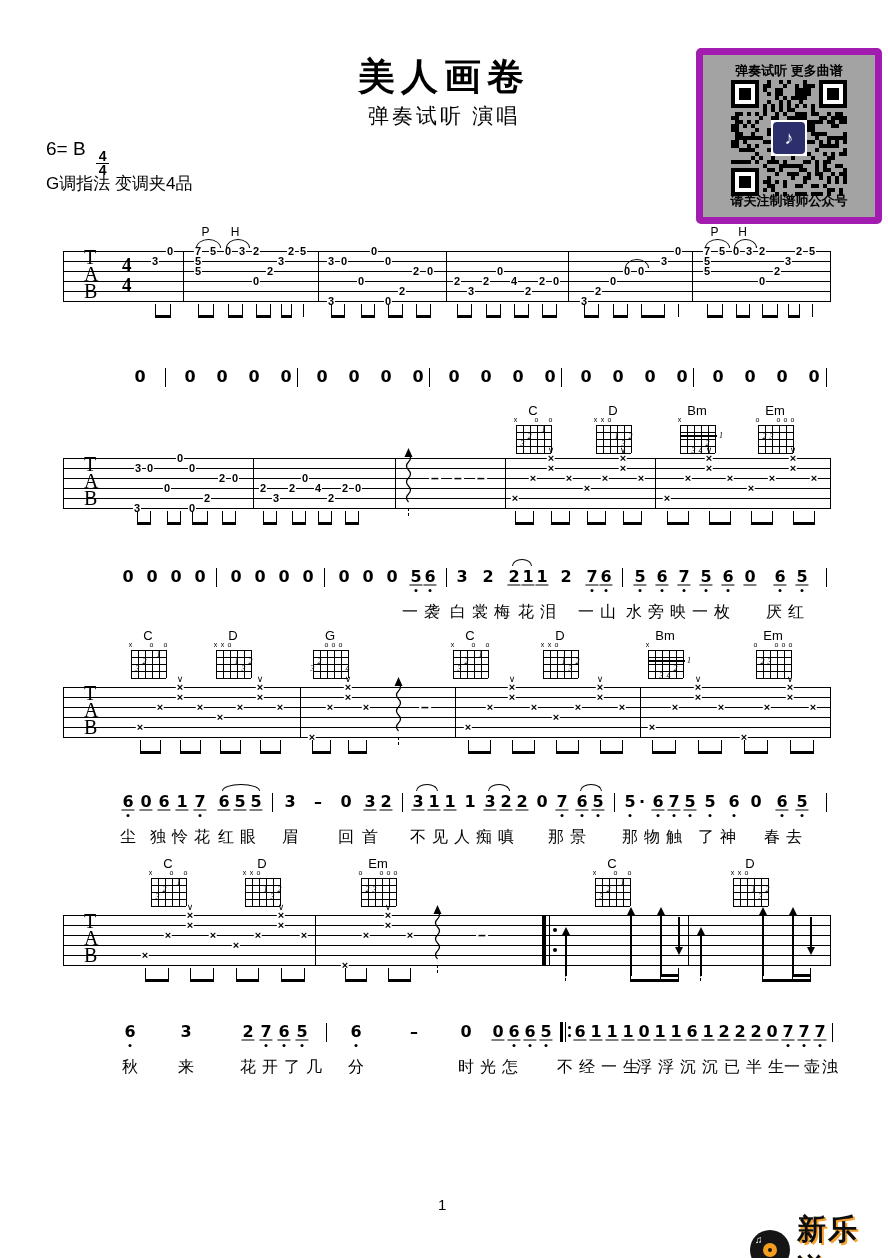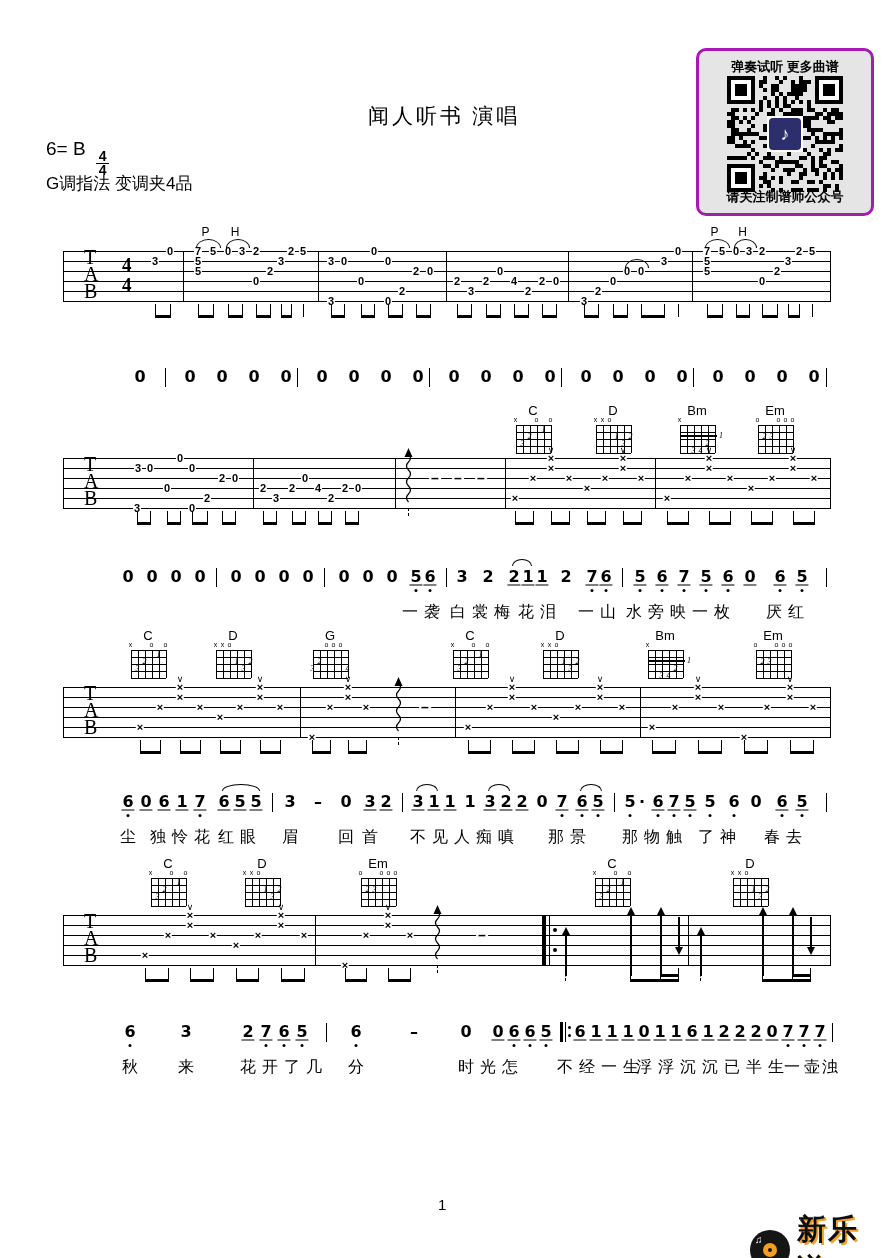--- a/index.html
+++ b/index.html
@@ -9,41 +9,42 @@
   .title{position:absolute;left:0;top:52px;width:888px;text-align:center;
          font:bold 37px "Liberation Serif",serif;letter-spacing:6px;}
   .subtitle{position:absolute;left:0;top:102px;width:888px;text-align:center;
          font:21px "Liberation Serif",serif;letter-spacing:3px;}
   .keyline{position:absolute;left:46px;top:138px;font:19px "Liberation Sans",sans-serif;}
   .frac{display:inline-flex;flex-direction:column;margin-left:10px;vertical-align:-6px;
         font:bold 14px "Liberation Sans",sans-serif;text-align:center;}
   .frac i{font-style:normal;line-height:13px;padding:0 3px;}
   .frac i:first-child{border-bottom:1.5px solid #000;}
   .fingering{position:absolute;left:46px;top:172px;font:17px "Liberation Sans",sans-serif;}
-  .qrpanel{position:absolute;left:696px;top:48px;width:172px;height:162px;background:#e5e5e5;
-           border:3px solid #a21caf;border-radius:10px;}
+  .qrpanel{position:absolute;left:696px;top:48px;width:172px;height:162px;background:#a3a3a3;
+           border:7px solid #a21caf;border-radius:5px;}
   .qrtop{position:absolute;left:0;top:7px;width:100%;text-align:center;
          font:bold 13px "Liberation Sans",sans-serif;}
   .qrbot{position:absolute;left:0;bottom:7px;width:100%;text-align:center;
          font:bold 13px "Liberation Sans",sans-serif;}
   #qr{position:absolute;left:28px;top:25px;width:116px;height:116px;}
   .pagenum{position:absolute;left:438px;top:1196px;font:15px "Liberation Sans",sans-serif;}
   .logo{position:absolute;left:750px;top:1210px;display:flex;align-items:center;gap:7px;}
   .disc{position:relative;width:40px;height:40px;border-radius:50%;background:#151515;flex:none;}
   .hole{position:absolute;left:13px;top:13px;width:14px;height:14px;border-radius:50%;background:#f59d1e;}
   .hole::after{content:"";position:absolute;left:5px;top:5px;width:4px;height:4px;border-radius:50%;background:#151515;}
   .n1{position:absolute;left:5px;top:4px;color:#fff;font-size:10px;}
   .logotext{font:bold 29px "DejaVu Sans",sans-serif;letter-spacing:2px;color:#0d0d0d;
             text-shadow:2px 2px 0 #f2a12c;}
 </style>
 </head>
 <body>
 
 <div id="page">
-  <div class="subtitle">闻人听书 演唱</div>
+  <div class="title">美人画卷</div>
+  <div class="subtitle">弹奏试听 演唱</div>
   <div class="keyline">
     <span>6= B</span><span class="frac">
         <i>4</i>
         <i>4</i>
       </span>
   </div>
   <div class="fingering">G调指法 变调夹4品</div>
 
   <div class="qrpanel">
     <div class="qrtop">弹奏试听 更多曲谱</div>

